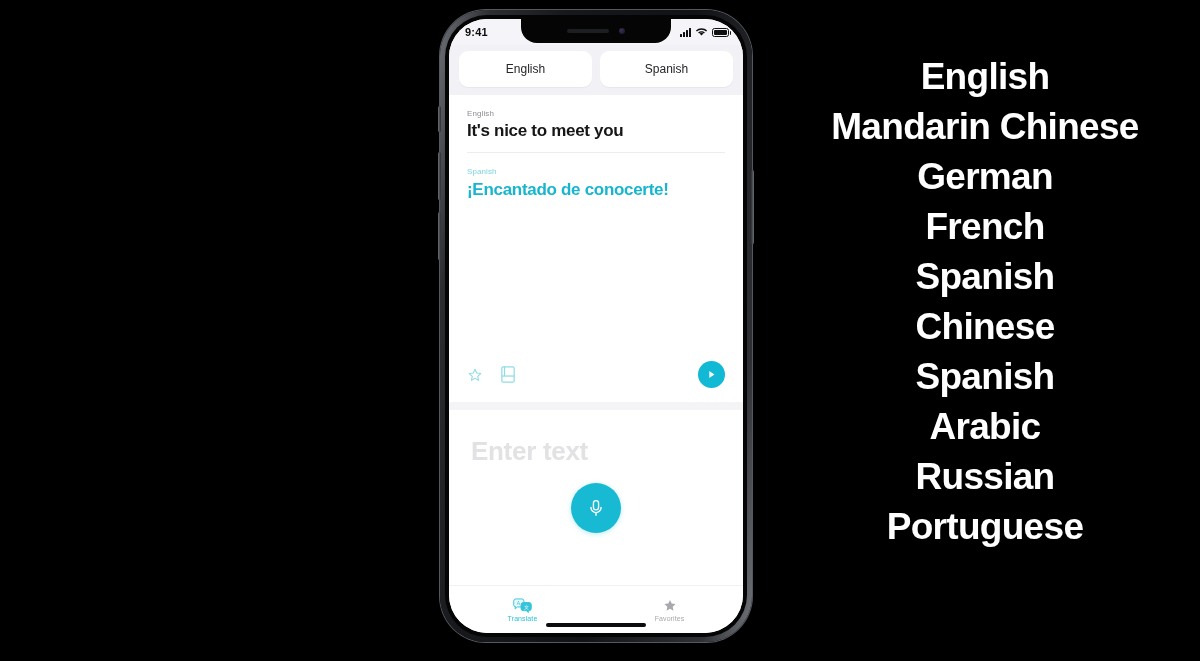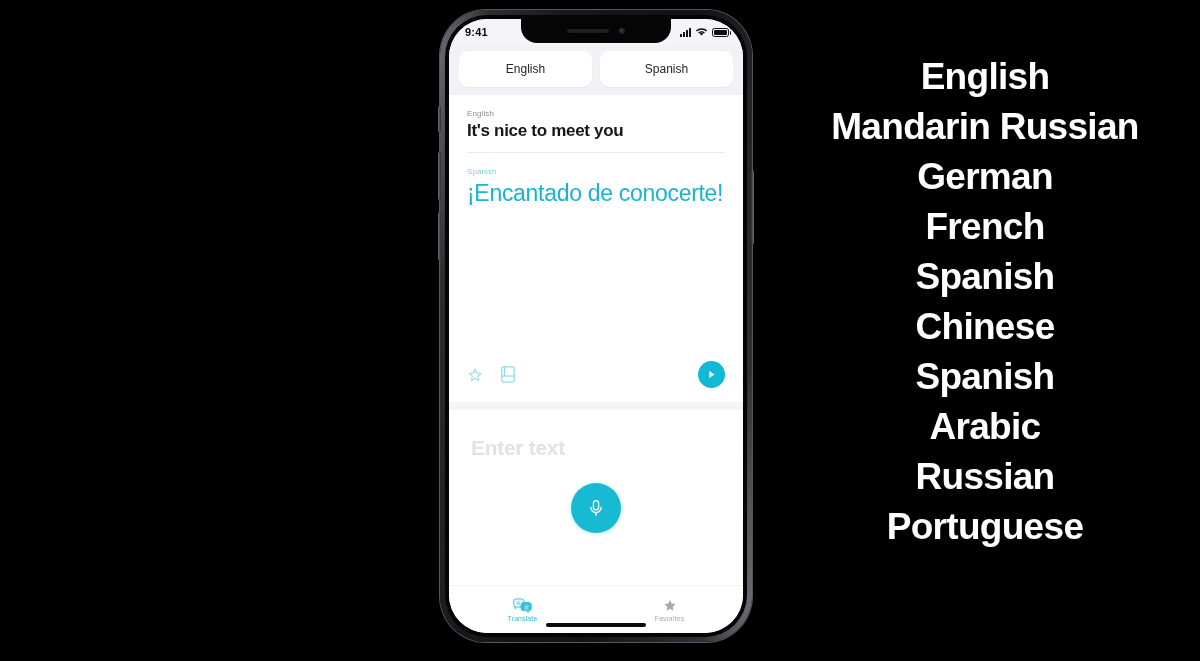--- a/index.html
+++ b/index.html
@@ -78,38 +78,38 @@
   }
 
   
   .card { flex:1 1 auto; background:#fff; display:flex; flex-direction:column;
           padding:0 18px; position:relative; }
   .src-block { padding-top:14px; padding-bottom:11px; border-bottom:1px solid #ececed; }
   .lbl { font-size:8px; color:#8e8e93; margin-bottom:3px; letter-spacing:.1px; }
   .lbl.teal { color:#7dd3e0; }
   .src-text { font-size:17px; font-weight:bold; color:#161617; letter-spacing:-.3px; }
   .tgt-block { padding-top:14px; }
-  .tgt-text { font-size:23px; font-weight:normal; color:#17b5ce;
+  .tgt-text { font-size:17px; font-weight:bold; color:#17b5ce;
               line-height:1.3; letter-spacing:-.3px; }
 
   .card-actions {
     position:absolute; left:18px; right:18px; bottom:14px;
     display:flex; align-items:center;
   }
   .act-icons { display:flex; align-items:center; gap:18px; }
   .play-btn { margin-left:auto; width:27px; height:27px; border-radius:50%;
               background:#11b9d4; display:flex; align-items:center; justify-content:center; }
 
   .separator { flex:0 0 8px; background:#f4f4f6; }
 
   
   .input-area { flex:0 0 175px; background:#fff; position:relative;
                 display:flex; flex-direction:column; align-items:center; }
   .enter-text { position:absolute; left:22px; top:26px;
-                font-size:21px; font-weight:bold; color:#e2e2e4; letter-spacing:-.3px; }
+                font-size:26px; font-weight:bold; color:#e2e2e4; letter-spacing:-.3px; }
   .mic-btn { margin-top:73px; width:50px; height:50px; border-radius:50%;
              background:#18b9d2; display:flex; align-items:center; justify-content:center;
              box-shadow:0 1px 5px rgba(24,185,210,.3); }
 
   
   .tabbar { flex:0 0 48px; background:#fff; display:flex;
             border-top:1px solid #f1f1f3; }
   .tab { flex:1; display:flex; flex-direction:column; align-items:center;
          justify-content:center; gap:2px; }
   .tab-label { font-size:7px; letter-spacing:.1px; }
@@ -229,21 +229,21 @@
           </div>
         </div>
 
         <div class="home-ind"></div>
       </div>
     </div>
   </div>
 
   <div class="langlist">
     <div>English</div>
-    <div>Mandarin Russian</div>
+    <div>Mandarin Chinese</div>
     <div>German</div>
     <div>French</div>
     <div>Spanish</div>
     <div>Chinese</div>
     <div>Spanish</div>
     <div>Arabic</div>
     <div>Russian</div>
     <div>Portuguese</div>
   </div>
 

